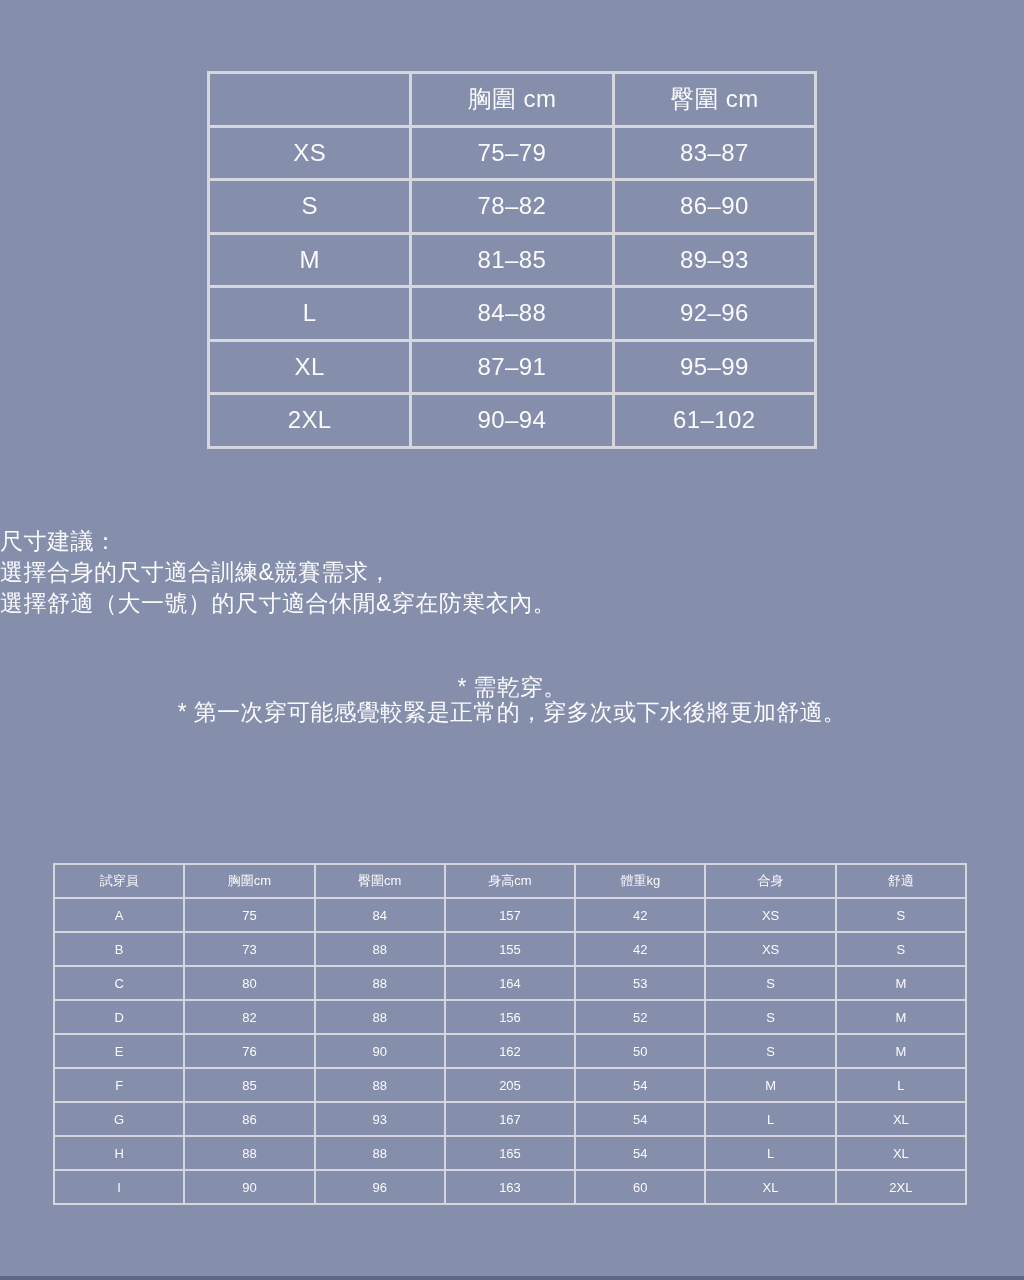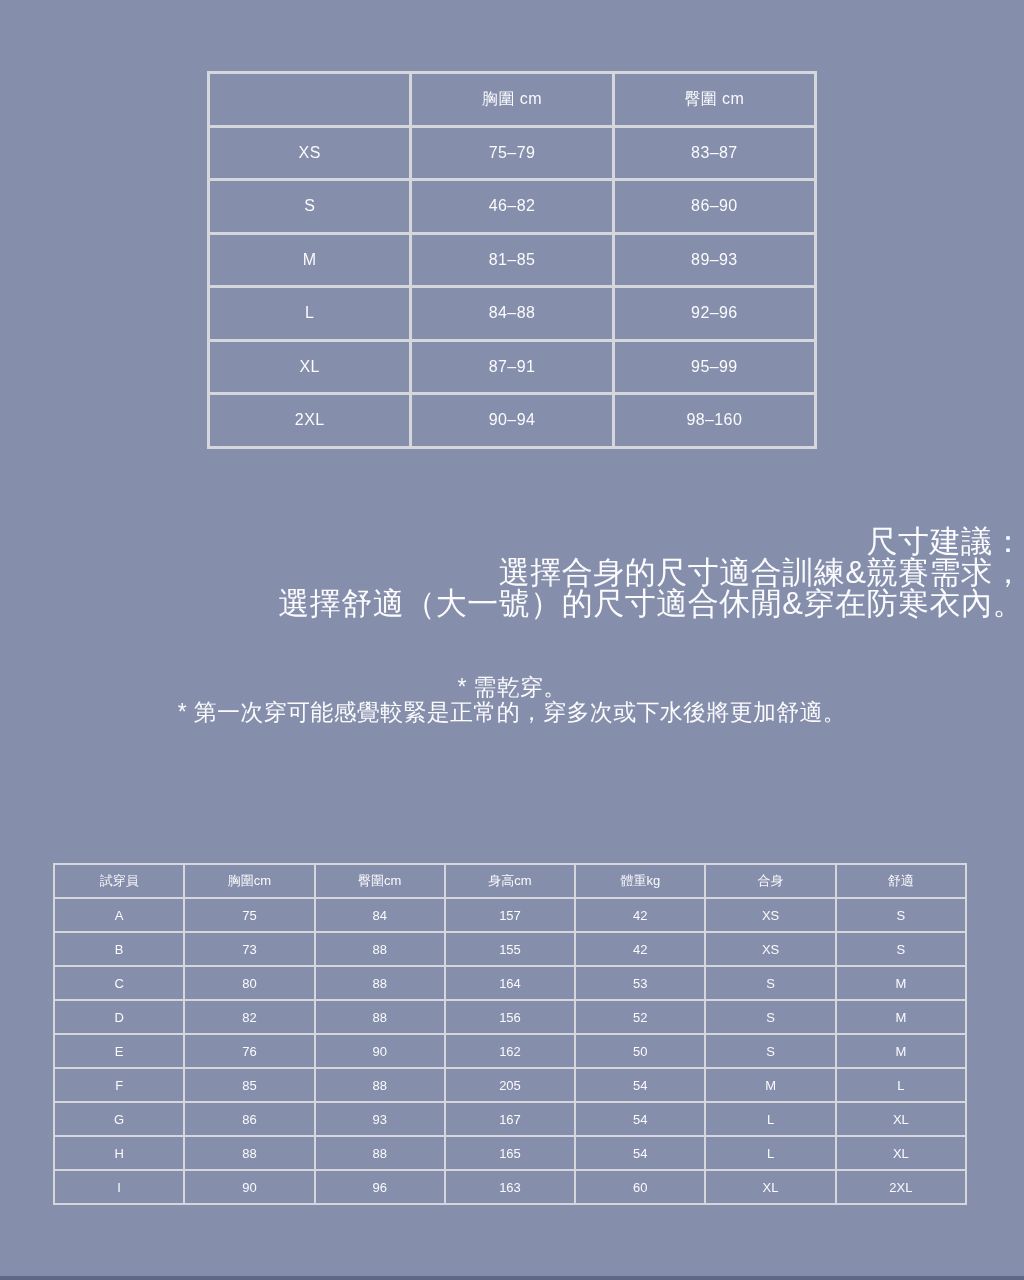--- a/index.html
+++ b/index.html
@@ -24,35 +24,35 @@
     top: 71px;
     width: 610px;
     height: 375px;
     border-collapse: collapse;
     table-layout: fixed;
   }
   .size-table td {
     border: 3px solid #D5D7DC;
     text-align: center;
     vertical-align: middle;
-    font-size: 16px;
+    font-size: 24px;
     font-weight: 400;
     letter-spacing: 0.4px;
     color: #FBFBFD;
   }
   .size-table tr { height: 53.5px; }
 
   
   .advice {
     position: absolute;
     top: 526px;
     left: 0;
     width: 100%;
-    text-align: right;
-    font-size: 31px;
+    text-align: left;
+    font-size: 23px;
     line-height: 31px;
     font-weight: 500;
     letter-spacing: 0.5px;
   }
 
   
   .notes {
     position: absolute;
     top: 675px;
     left: 0;
@@ -104,42 +104,42 @@
     <td>胸圍 cm</td>
     <td>臀圍 cm</td>
   </tr>
   <tr>
     <td>XS</td>
     <td>75–79</td>
     <td>83–87</td>
   </tr>
   <tr>
     <td>S</td>
-    <td>46–82</td>
+    <td>78–82</td>
     <td>86–90</td>
   </tr>
   <tr>
     <td>M</td>
     <td>81–85</td>
     <td>89–93</td>
   </tr>
   <tr>
     <td>L</td>
     <td>84–88</td>
     <td>92–96</td>
   </tr>
   <tr>
     <td>XL</td>
     <td>87–91</td>
     <td>95–99</td>
   </tr>
   <tr>
     <td>2XL</td>
     <td>90–94</td>
-    <td>98–160</td>
+    <td>61–102</td>
   </tr>
 </tbody>
   </table>
 
 <div class="advice">
   <div>尺寸建議：</div>
   <div>選擇合身的尺寸適合訓練&amp;競賽需求，</div>
   <div>選擇舒適（大一號）的尺寸適合休閒&amp;穿在防寒衣內。</div>
 </div>
 

